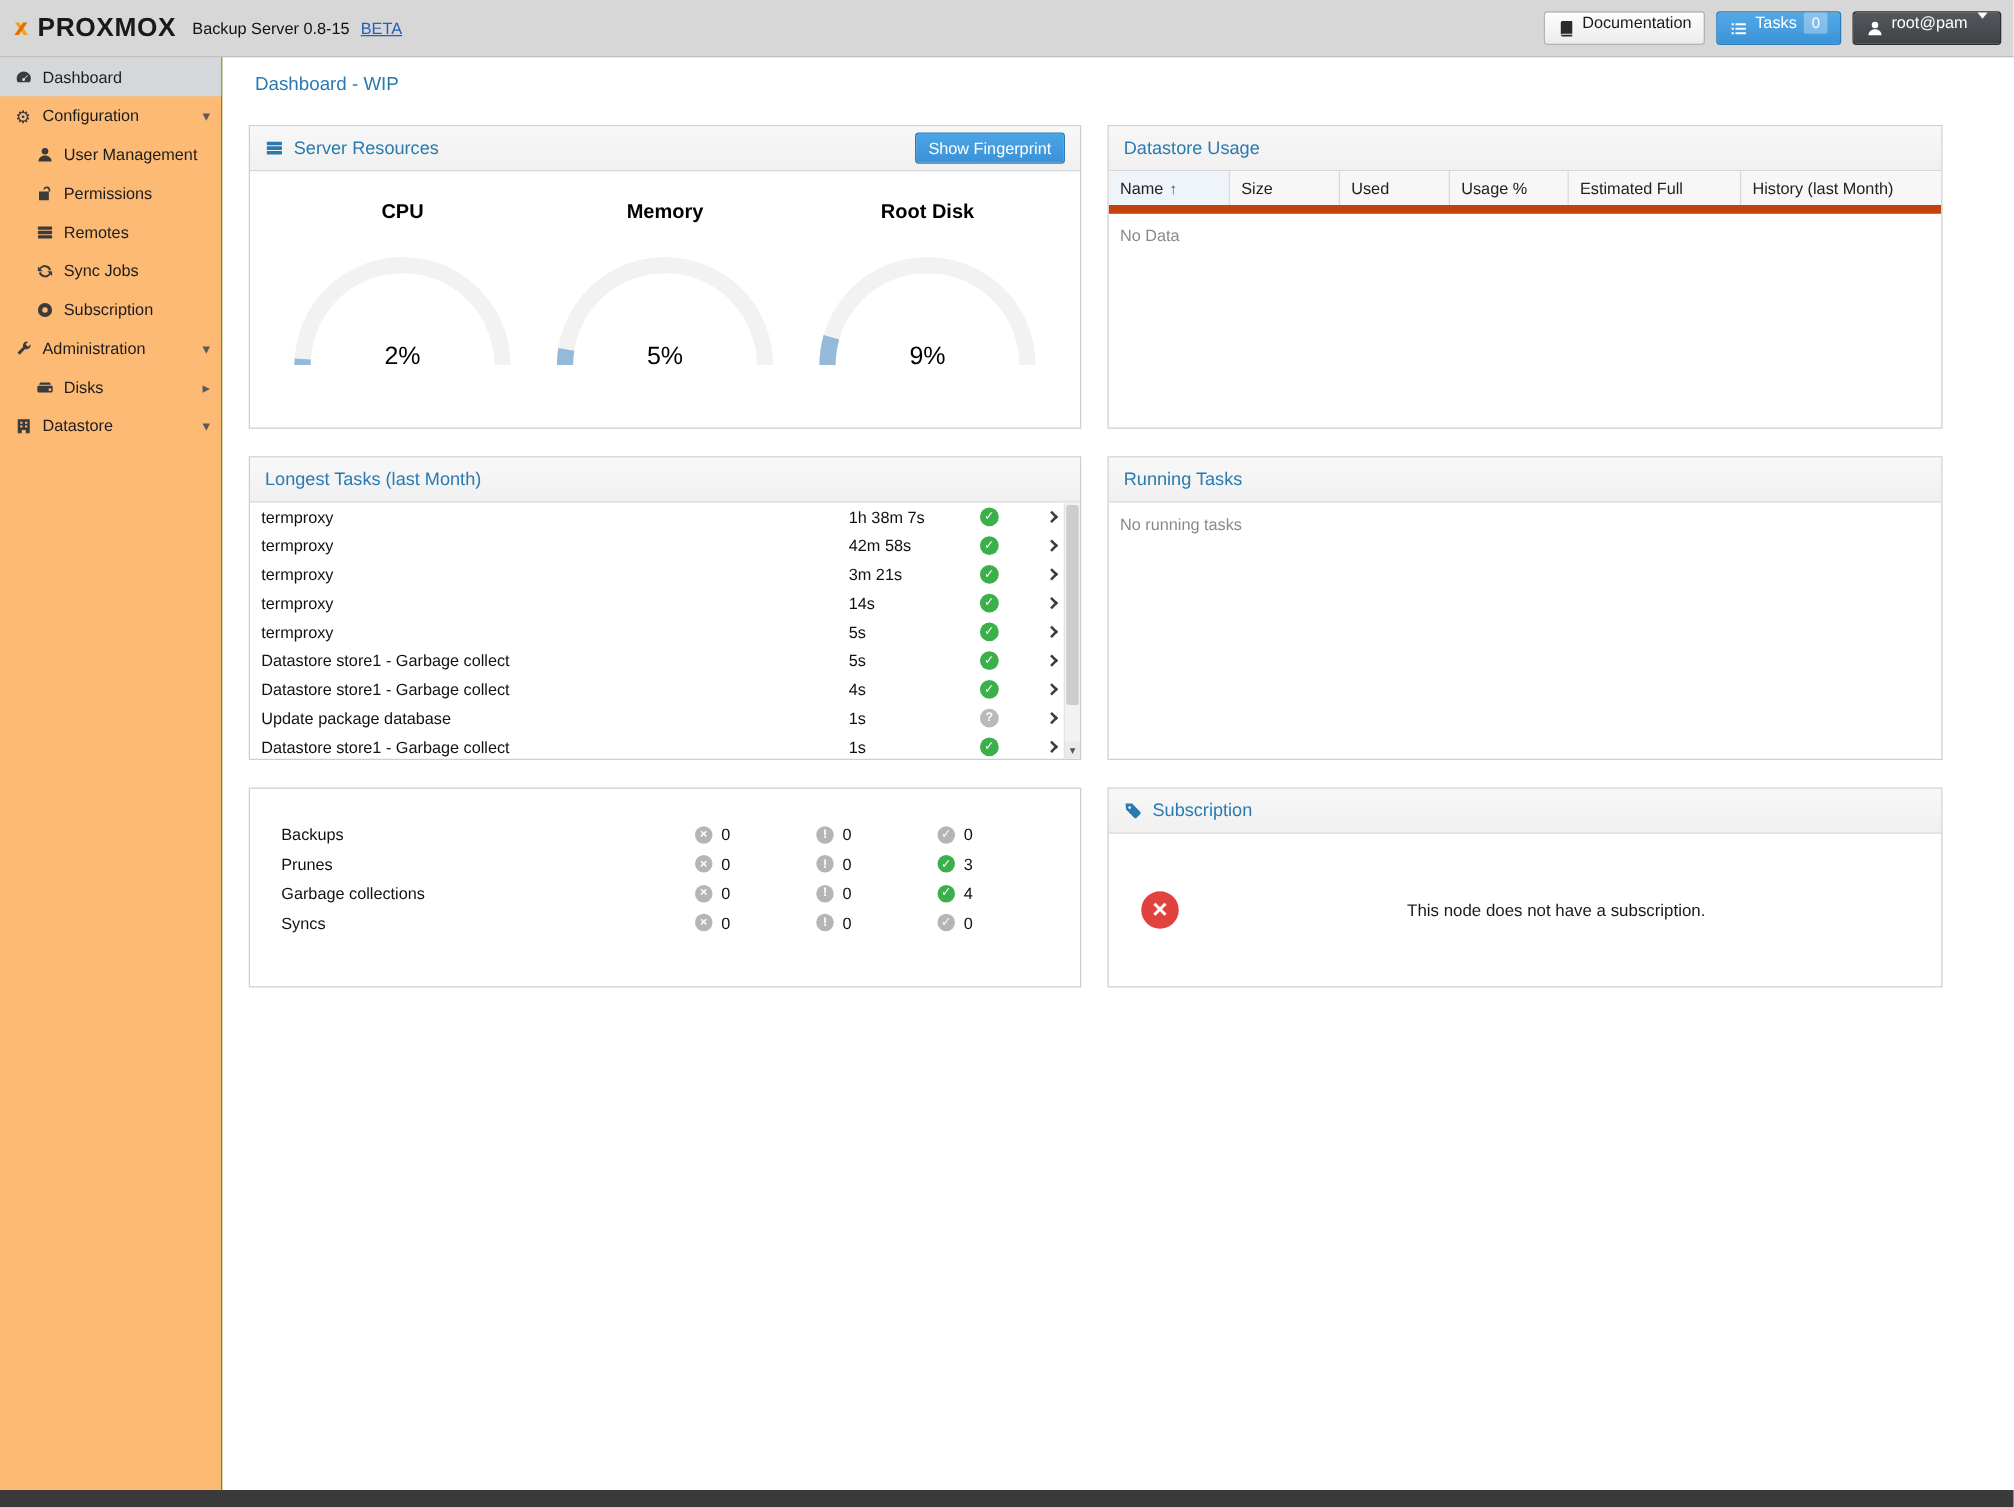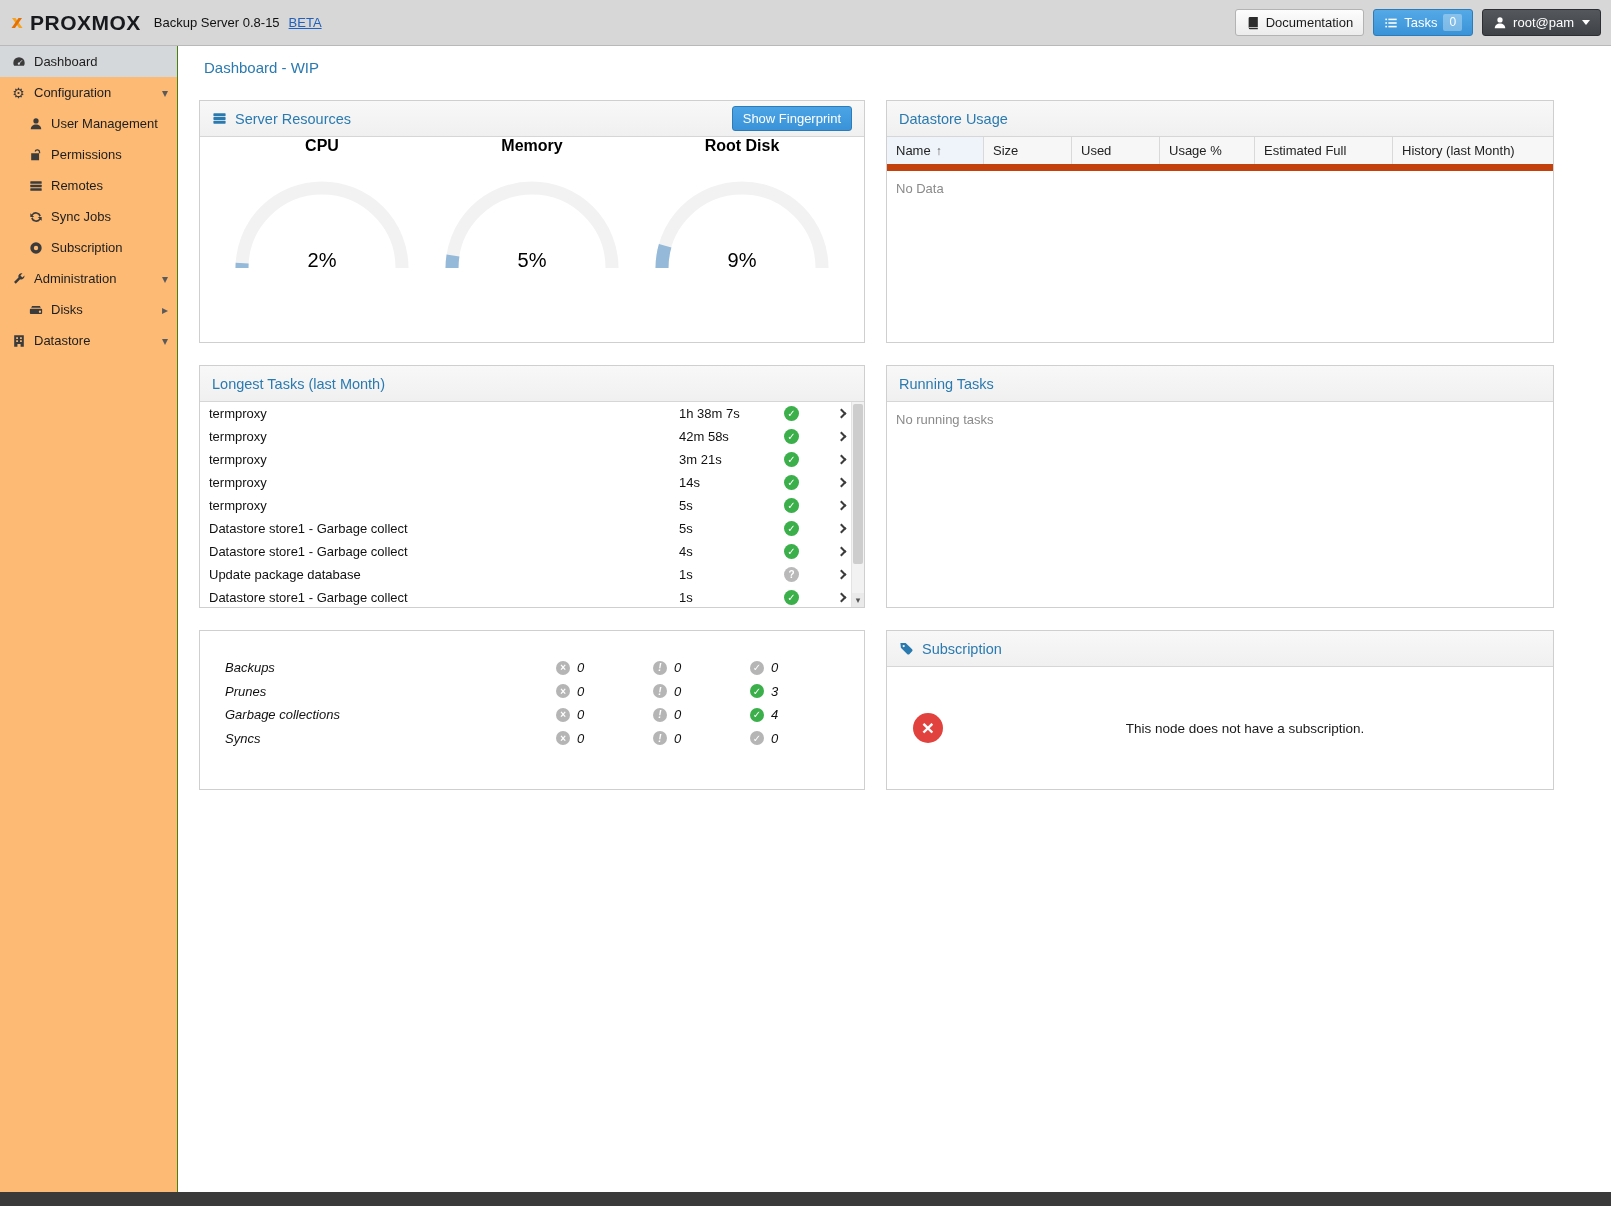--- a/index.html
+++ b/index.html
@@ -9,21 +9,21 @@
 
   
   .topbar { flex:0 0 46px; background:#d7d7d7; border-bottom:1px solid #b9b9b9;
             display:flex; align-items:center; padding:0 10px; gap:9px; }
   .logo { display:flex; align-items:center; gap:6px; }
   .logo-x svg { width:26px; height:22px; }
   .logo-text { font-weight:700; font-size:21px; letter-spacing:.5px; color:#17191c; }
   .product { font-size:13px; color:#111; margin-left:4px; }
   .beta { font-size:13px; color:#2160bd; text-decoration:underline; cursor:pointer; }
   .spacer { flex:1; }
-  .hbtn { display:inline-flex; align-items:center; gap:6px; height:27px; padding:0 10px;
+  .hbtn { display:inline-flex; gap:6px; height:27px; padding:0 10px;
           border-radius:3px; font-size:13px; font-family:inherit; cursor:pointer; }
   .doc-btn { background:linear-gradient(#fdfdfd,#ececec); border:1px solid #b3b3b3; color:#1a1a1a; }
   .tasks-btn { background:linear-gradient(#54a9e6,#3a93d8); border:1px solid #2d7cb8; color:#fff; }
   .badge { background:rgba(255,255,255,.32); color:#fff; border-radius:2px; padding:0 6px;
            height:17px; line-height:17px; font-size:12px; }
   .user-btn { background:linear-gradient(#54585c,#3f4347); border:1px solid #2c2f32; color:#fff; }
   .tri { width:0; height:0; border-left:4px solid transparent; border-right:4px solid transparent;
          border-top:5px solid #fff; margin-left:2px; }
 
   
@@ -58,21 +58,21 @@
                   background:linear-gradient(#f8f8f8,#f0f0f0); border-bottom:1px solid #d6d6d6; }
   .panel-header .icon { color:#2a7ab0; }
   .panel-header .icon svg { width:15px; height:15px; }
   .panel-title { color:#2a7ab0; font-size:14.5px; }
   .btn-blue { margin-left:auto; background:linear-gradient(#4aa4e5,#3a93d8); border:1px solid #2d7cb8;
               color:#fff; border-radius:3px; height:25px; padding:0 10px; font-size:13px;
               font-family:inherit; cursor:pointer; }
   .panel-body { flex:1; position:relative; min-height:0; }
 
   
-  .gauges { display:flex; justify-content:center; gap:12px; }
+  .gauges { display:flex; justify-content:center; gap:12px; padding-top:24px; }
   .gauge { width:198px; text-align:center; }
   .gtitle { font-size:16px; font-weight:700; color:#000; margin-bottom:16px; }
   .gauge svg { width:190px; height:105px; }
   .gval { font-size:20px; fill:#000; font-family:"Liberation Sans","DejaVu Sans",sans-serif; }
 
   
   .du-head { display:grid; grid-template-columns:97px 88px 88px 95px 138px 1fr;
              border-bottom:7px solid #c2410c; background:#f7f7f7; }
   .du-cell { display:flex; align-items:center; gap:5px; height:27px; padding:0 9px;
              font-size:13px; color:#222; border-right:1px solid #d9d9d9; cursor:pointer; }
@@ -95,21 +95,21 @@
             border-top:2px solid #3c3c3c; transform:rotate(45deg); }
   .scrollbar { position:absolute; top:0; right:0; bottom:0; width:13px; background:#f2f2f2;
                border-left:1px solid #e3e3e3; }
   .scroll-thumb { position:absolute; top:2px; left:1px; right:1px; height:160px;
                   background:#cdcdcd; border-radius:2px; cursor:grab; }
   .scroll-btn { position:absolute; bottom:0; left:0; right:0; height:14px; background:#eaeaea;
                 display:flex; align-items:center; justify-content:center; font-size:9px;
                 color:#555; cursor:pointer; }
 
   
-  .ts-body { padding:25px 0 0 25px;font-style:italic; }
+  .ts-body { padding:25px 0 0 25px; }
   .ts-row { display:grid; grid-template-columns:331px 97px 97px 97px; align-items:center;
             height:23.5px; font-size:13px; color:#111; }
   .ts-cell { display:flex; align-items:center; }
   .mini { width:14px; height:14px; border-radius:50%; background:#b5b5b5; color:#fff;
           display:inline-flex; align-items:center; justify-content:center;
           font-size:10px; font-weight:700; margin-right:7px; flex:0 0 14px; }
   .mini.green { background:#3aaf4a; }
 
   
   .sub-body { display:flex; align-items:center; padding:0 26px; gap:20px; height:100%; }

